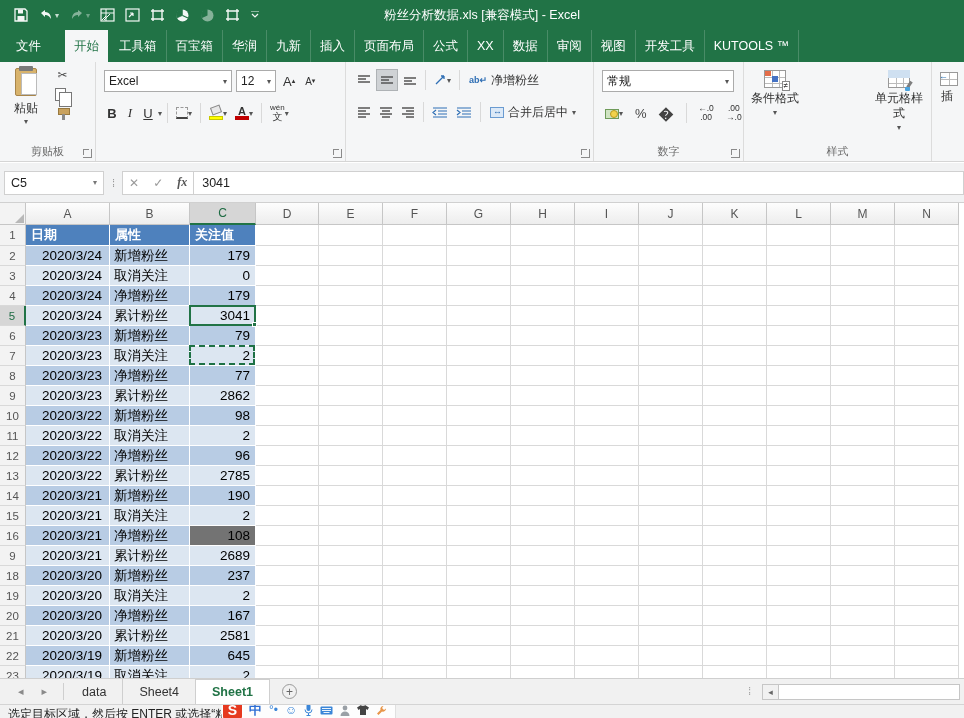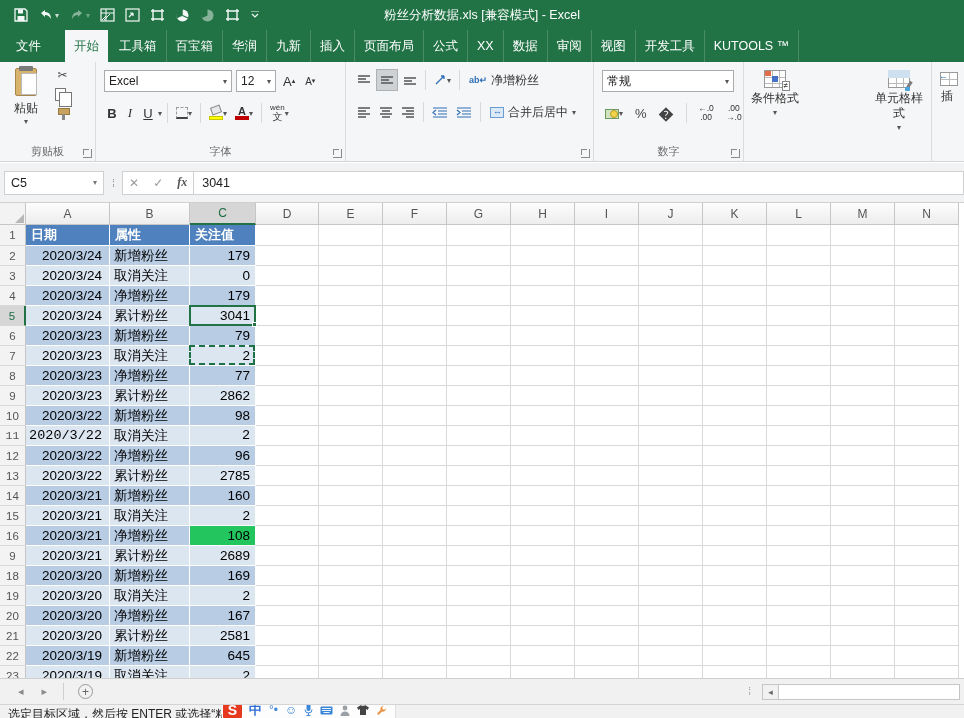--- a/index.html
+++ b/index.html
@@ -322,21 +322,20 @@
           </span>
         <span class="vsep"></span>
         <span class="sbtn">
             <span class="phon">
               <span class="t">wén</span>
               <span class="bt">文</span>
             </span>
             <span class="caret">▾</span>
           </span>
       </div>
-      <div class="rg-label"><span>字体</span></div>
       <span class="launcher"></span>
     </div>
 
     <div class="rgroup g-align">
       <div class="al-row1">
         <span class="sbtn al-icon">
             <svg width="14" height="12">
               <path d="M1 2h12 M1 5h8 M1 8h12" stroke="#555" stroke-width="1.4"></path>
             </svg>
           </span>
@@ -437,20 +436,21 @@
       </div>
       <div class="style-btn" style="left:126px">
         <span class="tbl-icon">
             <span class="gridbg"></span>
             <span class="cs-fill"></span>
             <span class="brush"></span>
           </span>
         <span>单元格样式</span>
         <span class="caret">▾</span>
       </div>
+      <div class="rg-label"><span>样式</span></div>
     </div>
 
     <div class="rgroup g-ins">
       <div class="ins-icon"></div>
       <div class="ins-label">插</div>
     </div>
   </div>
 
   <div class="fbar">
     <div class="namebox">
@@ -648,21 +648,21 @@
           <div class="cell " style="width: 64px;"></div>
           <div class="cell " style="width: 64px;"></div>
           <div class="cell " style="width: 64px;"></div>
           <div class="cell " style="width: 64px;"></div>
           <div class="cell " style="width: 64px;"></div>
           <div class="cell " style="width: 64px;"></div>
           <div class="cell " style="width: 64px;"></div>
           <div class="cell " style="width: 64px;"></div>
           <div class="cell " style="width: 64px;"></div>
         </div>
-        <div class="grow" style="height: 20px; font-family: Liberation Mono, monospace;">
+        <div class="grow" style="height: 20px;">
           <div class="rn">11</div>
           <div class="cell colored date" style="width: 84px; background: rgb(220, 230, 241);">2020/3/22</div>
           <div class="cell colored attr" style="width: 80px; background: rgb(220, 230, 241);">取消关注</div>
           <div class="cell colored val" style="width: 66px; background: rgb(220, 230, 241);">2</div>
           <div class="cell " style="width: 63px;"></div>
           <div class="cell " style="width: 64px;"></div>
           <div class="cell " style="width: 64px;"></div>
           <div class="cell " style="width: 64px;"></div>
           <div class="cell " style="width: 64px;"></div>
           <div class="cell " style="width: 64px;"></div>
@@ -703,21 +703,21 @@
           <div class="cell " style="width: 64px;"></div>
           <div class="cell " style="width: 64px;"></div>
           <div class="cell " style="width: 64px;"></div>
           <div class="cell " style="width: 64px;"></div>
           <div class="cell " style="width: 64px;"></div>
         </div>
         <div class="grow" style="height: 20px;">
           <div class="rn">14</div>
           <div class="cell colored date" style="width: 84px; background: rgb(184, 204, 228);">2020/3/21</div>
           <div class="cell colored attr" style="width: 80px; background: rgb(184, 204, 228);">新增粉丝</div>
-          <div class="cell colored val" style="width: 66px; background: rgb(184, 204, 228);">160</div>
+          <div class="cell colored val" style="width: 66px; background: rgb(184, 204, 228);">190</div>
           <div class="cell " style="width: 63px;"></div>
           <div class="cell " style="width: 64px;"></div>
           <div class="cell " style="width: 64px;"></div>
           <div class="cell " style="width: 64px;"></div>
           <div class="cell " style="width: 64px;"></div>
           <div class="cell " style="width: 64px;"></div>
           <div class="cell " style="width: 64px;"></div>
           <div class="cell " style="width: 64px;"></div>
           <div class="cell " style="width: 64px;"></div>
           <div class="cell " style="width: 64px;"></div>
@@ -737,21 +737,21 @@
           <div class="cell " style="width: 64px;"></div>
           <div class="cell " style="width: 64px;"></div>
           <div class="cell " style="width: 64px;"></div>
           <div class="cell " style="width: 64px;"></div>
           <div class="cell " style="width: 64px;"></div>
         </div>
         <div class="grow" style="height: 20px;">
           <div class="rn">16</div>
           <div class="cell colored date" style="width: 84px; background: rgb(184, 204, 228);">2020/3/21</div>
           <div class="cell colored attr" style="width: 80px; background: rgb(184, 204, 228);">净增粉丝</div>
-          <div class="cell colored val" style="width: 66px; background: #22c55e;">108</div>
+          <div class="cell colored val" style="width: 66px; background: #737373;">108</div>
           <div class="cell " style="width: 63px;"></div>
           <div class="cell " style="width: 64px;"></div>
           <div class="cell " style="width: 64px;"></div>
           <div class="cell " style="width: 64px;"></div>
           <div class="cell " style="width: 64px;"></div>
           <div class="cell " style="width: 64px;"></div>
           <div class="cell " style="width: 64px;"></div>
           <div class="cell " style="width: 64px;"></div>
           <div class="cell " style="width: 64px;"></div>
           <div class="cell " style="width: 64px;"></div>
@@ -771,21 +771,21 @@
           <div class="cell " style="width: 64px;"></div>
           <div class="cell " style="width: 64px;"></div>
           <div class="cell " style="width: 64px;"></div>
           <div class="cell " style="width: 64px;"></div>
           <div class="cell " style="width: 64px;"></div>
         </div>
         <div class="grow" style="height: 20px;">
           <div class="rn">18</div>
           <div class="cell colored date" style="width: 84px; background: rgb(184, 204, 228);">2020/3/20</div>
           <div class="cell colored attr" style="width: 80px; background: rgb(184, 204, 228);">新增粉丝</div>
-          <div class="cell colored val" style="width: 66px; background: rgb(184, 204, 228);">169</div>
+          <div class="cell colored val" style="width: 66px; background: rgb(184, 204, 228);">237</div>
           <div class="cell " style="width: 63px;"></div>
           <div class="cell " style="width: 64px;"></div>
           <div class="cell " style="width: 64px;"></div>
           <div class="cell " style="width: 64px;"></div>
           <div class="cell " style="width: 64px;"></div>
           <div class="cell " style="width: 64px;"></div>
           <div class="cell " style="width: 64px;"></div>
           <div class="cell " style="width: 64px;"></div>
           <div class="cell " style="width: 64px;"></div>
           <div class="cell " style="width: 64px;"></div>
@@ -882,20 +882,25 @@
         <div class="copy-overlay" style="left: 189px; top: 120px; width: 66px; height: 20px;"></div>
       </div>
   </div>
 
   <div class="sheetbar">
     <div class="nav">
       <span>◂</span>
       <span>▸</span>
     </div>
     <div class="tabdiv"></div>
+    <div style="display:flex" id="sheettabs">
+        <div class="stab">data</div>
+        <div class="stab">Sheet4</div>
+        <div class="stab active">Sheet1</div>
+      </div>
     <div class="addsheet">
         <span class="circ">+</span>
       </div>
     <div class="sb-right">
       <span class="sb-dots">⁞</span>
       <div class="hscroll">
         <span class="hs-btn">◂</span>
         <span class="hs-thumb"></span>
       </div>
     </div>

